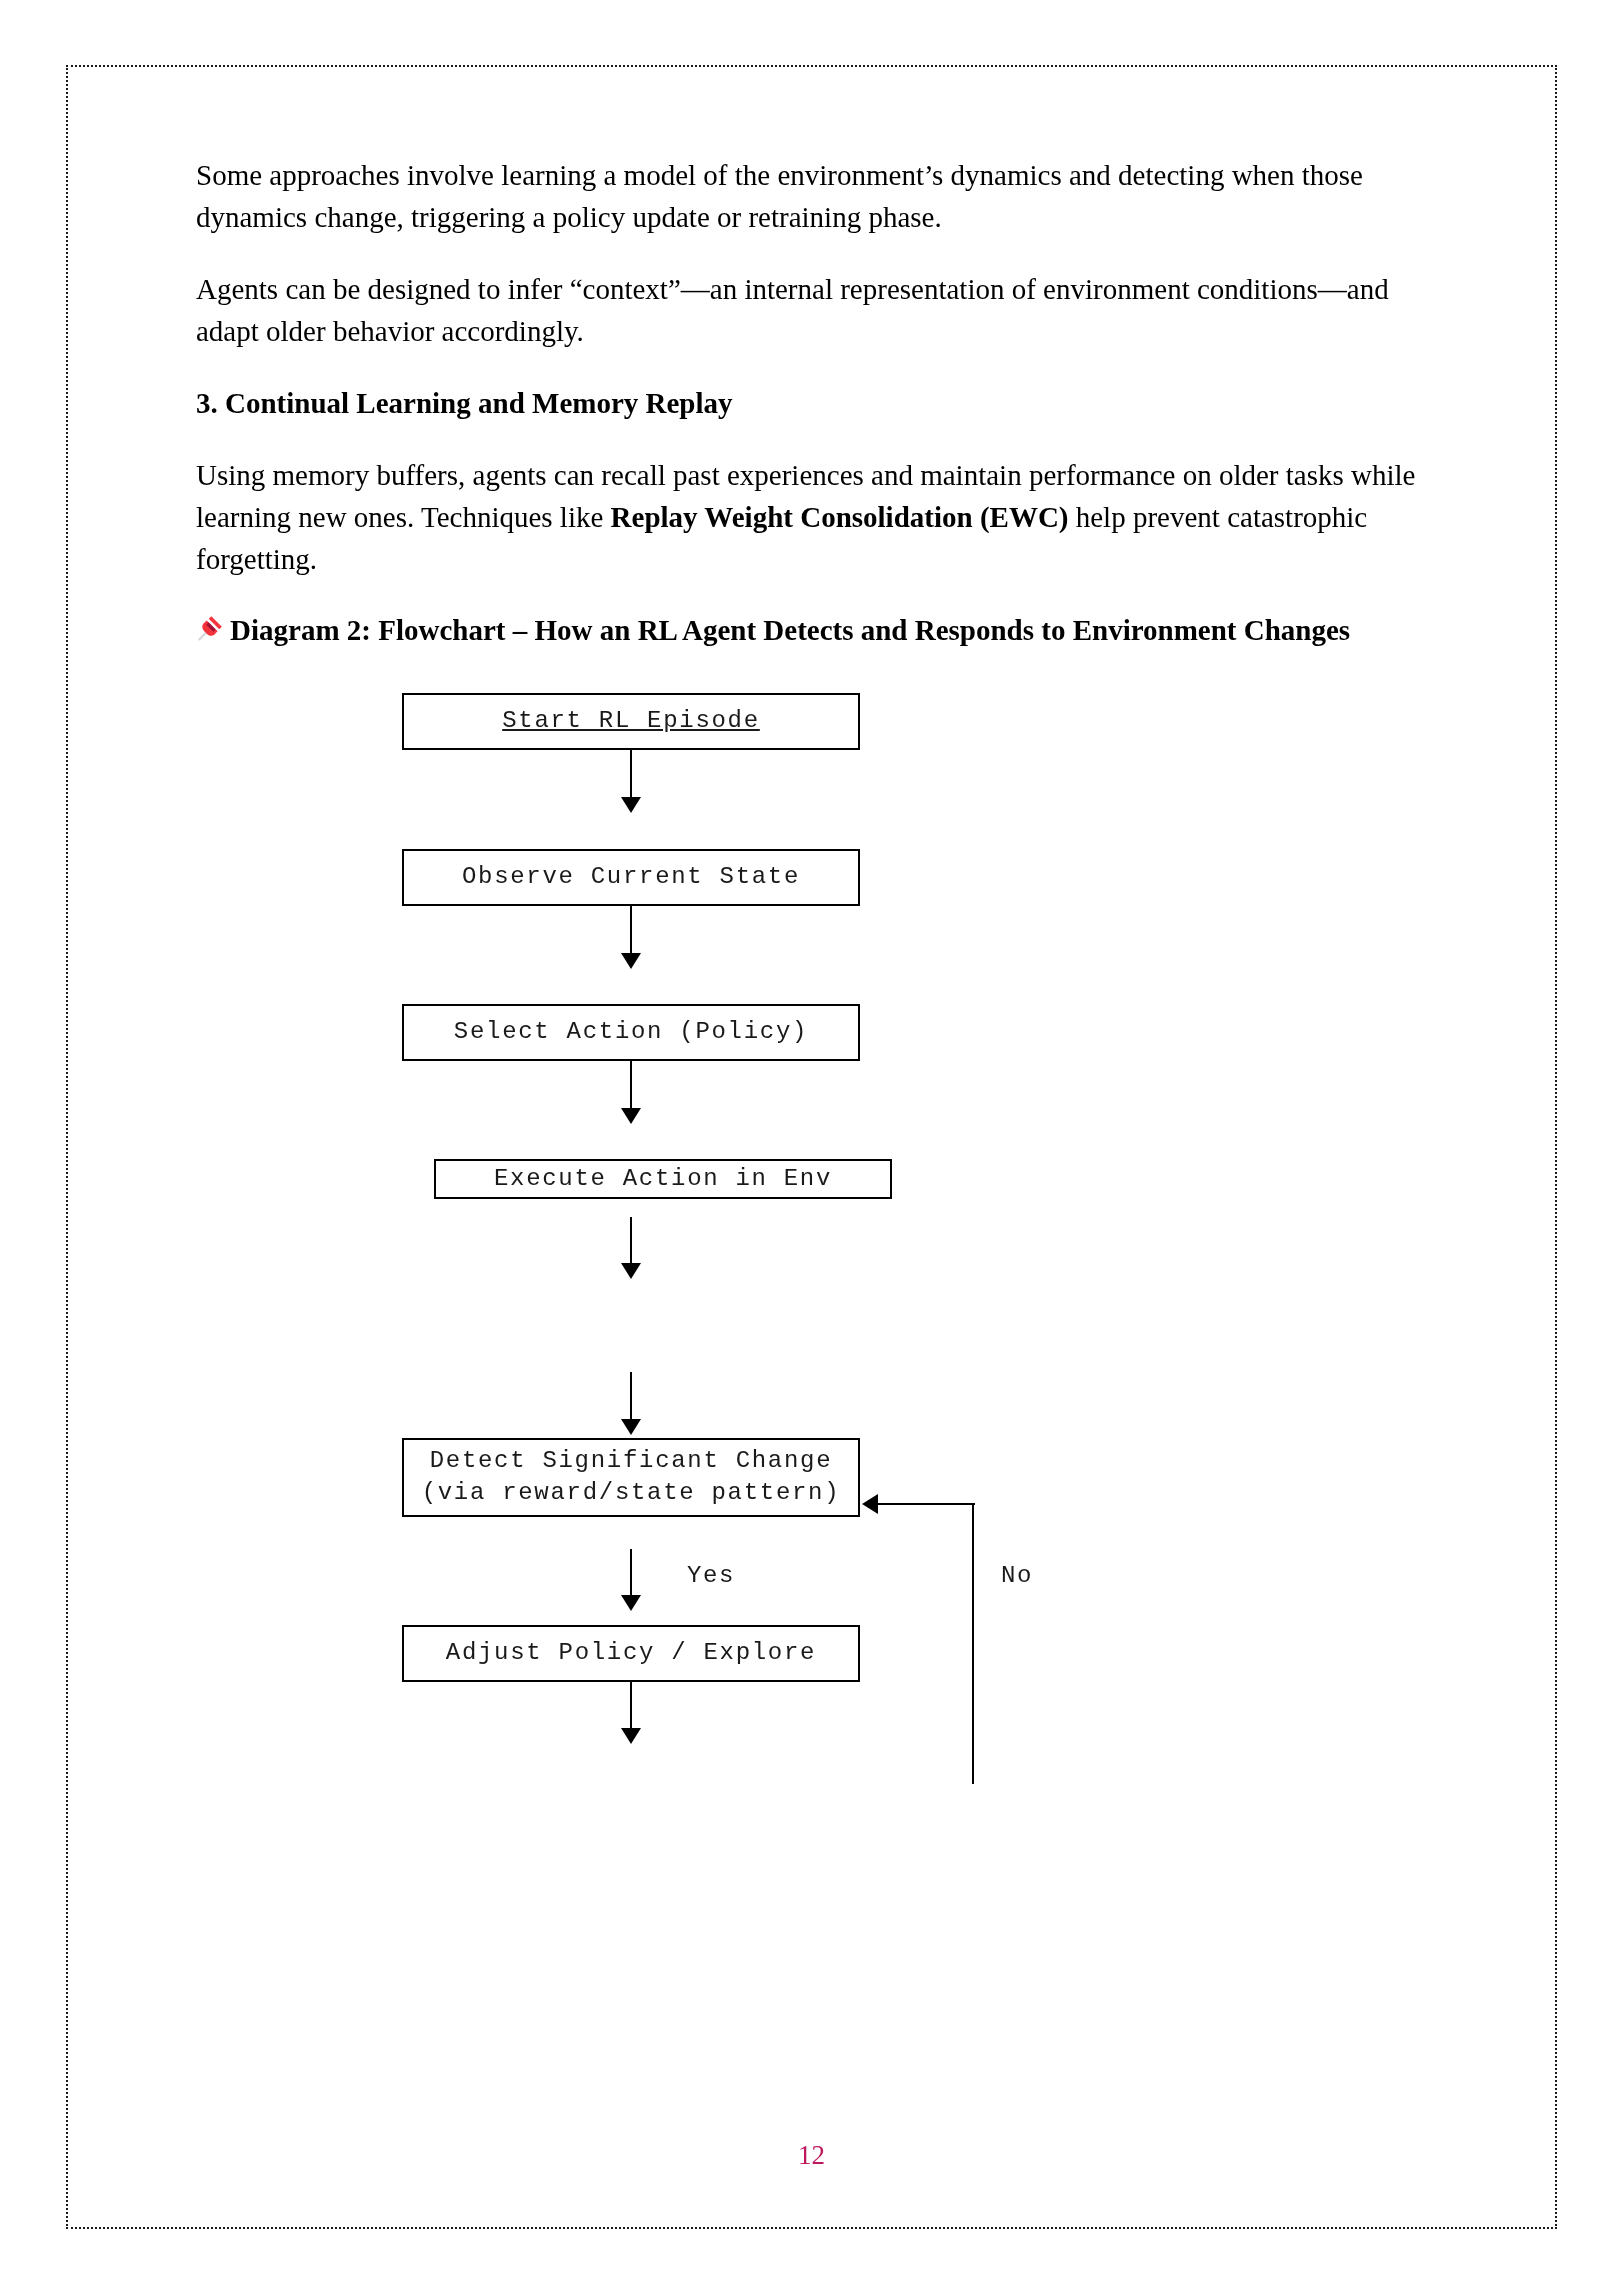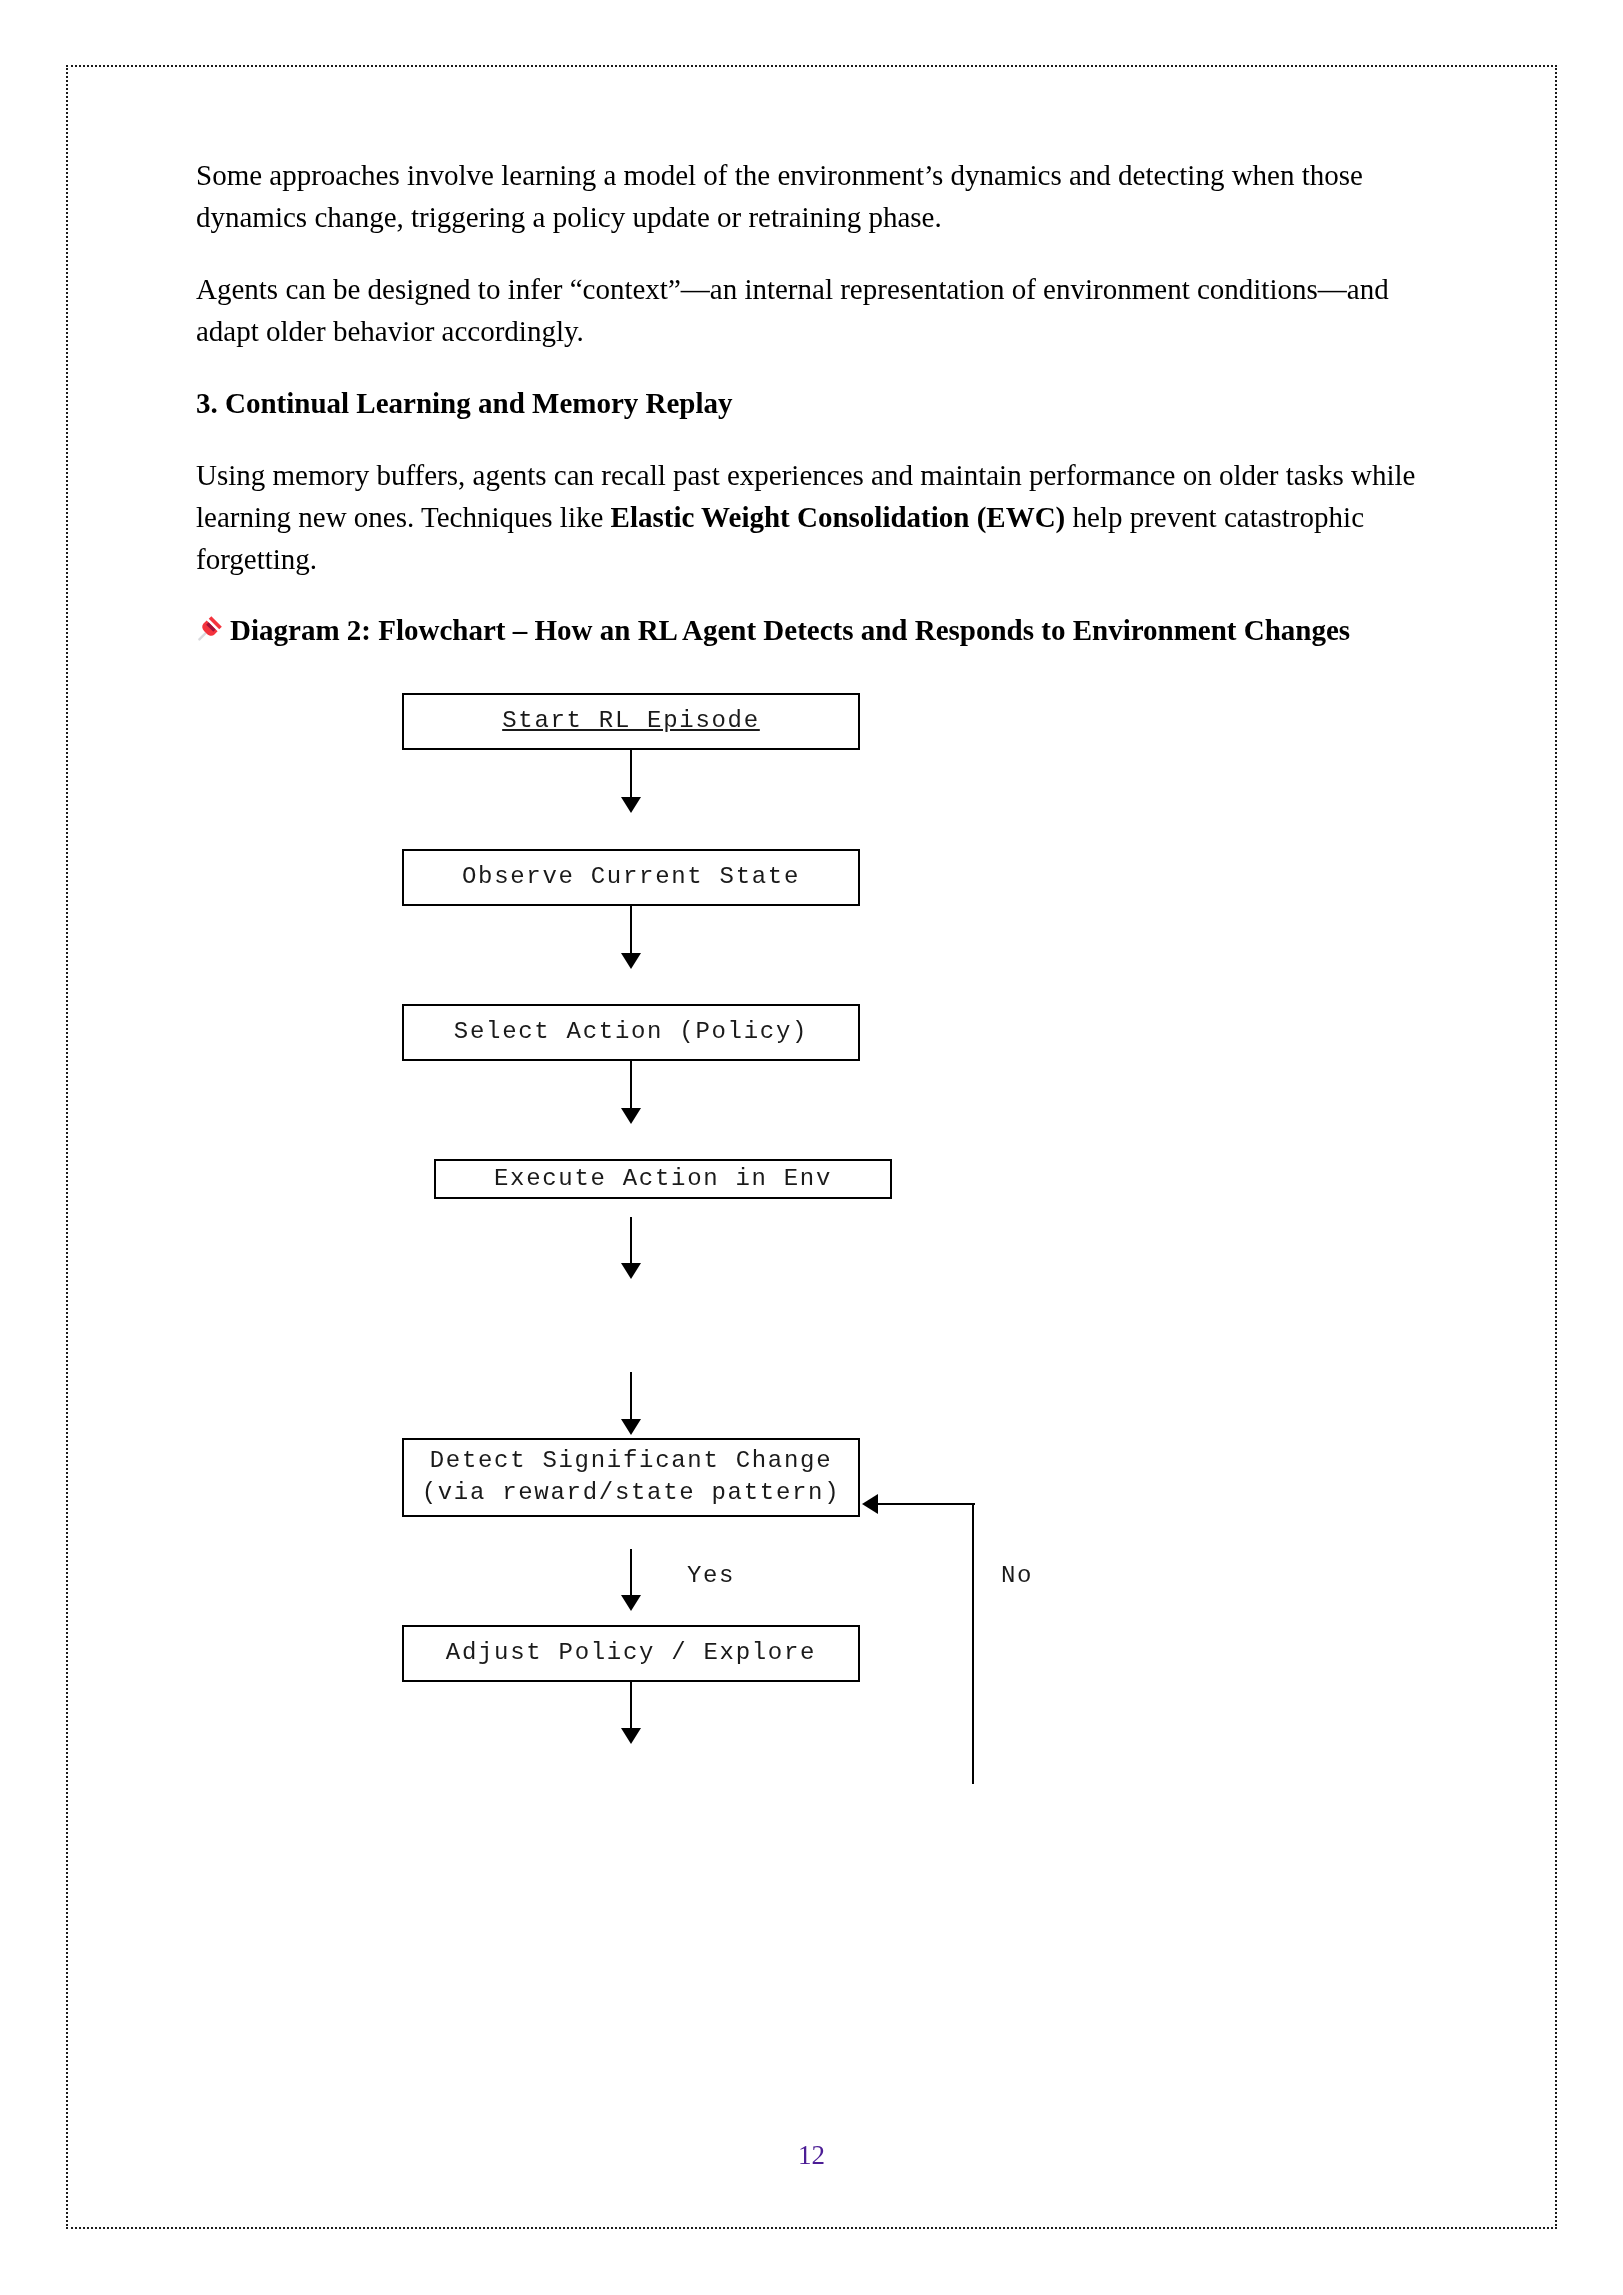--- a/index.html
+++ b/index.html
@@ -108,37 +108,37 @@
   }
 
   
   #page-number {
     position:absolute;
     left:0; right:0;
     top:2073px;
     text-align:center;
     font-family:"Liberation Serif", serif;
     font-size:27px;
-    color:#4c1d95;
+    color:#be185d;
   }
 </style>
 </head>
 <body>
 
 <div id="page">
   <div id="content">
 
     <p class="para">Some approaches involve learning a model of the environment’s dynamics and detecting when those dynamics change, triggering a policy update or retraining phase.</p>
 
 
     <p class="para">Agents can be designed to infer “context”—an internal representation of environment conditions—and adapt older behavior accordingly.</p>
 
     <h2 class="heading">3. Continual Learning and Memory Replay</h2>
 
-    <p class="para tight"><span>Using memory buffers, agents can recall past experiences and maintain performance on older tasks while learning new ones. Techniques like </span><span class="bold">Elastic Weight Consolidation (EWC)</span><span> help prevent catastrophic forgetting.</span></p>
+    <p class="para tight"><span>Using memory buffers, agents can recall past experiences and maintain performance on older tasks while learning new ones. Techniques like </span><span class="bold">Replay Weight Consolidation (EWC)</span><span> help prevent catastrophic forgetting.</span></p>
 
     <h3 class="diagram-heading"><span class="pin-icon"><svg width="27" height="27" viewBox="0 0 36 36">
             <path d="M4.5 32.5 L15 22" stroke="#d9dade" stroke-width="3.2" stroke-linecap="round" fill="none"></path>
             <path d="M14.2 7.2 L28.8 21.8 L24.6 26 C22 28.6 17.6 28.2 14.4 25 L11 21.6 C7.8 18.4 7.4 14 10 11.4 Z" fill="#f4333d"></path>
             <path d="M16.8 9.8 L26.2 19.2 L23 22.4 L13.6 13 Z" fill="#a01038"></path>
             <path d="M20.4 1.6 L34.4 15.6 L31 19 L17 5 Z" fill="#f4333d"></path>
           </svg></span><span>Diagram 2: Flowchart – How an RL Agent Detects and Responds to Environment Changes</span></h3>
 
     <div id="flow">
 

